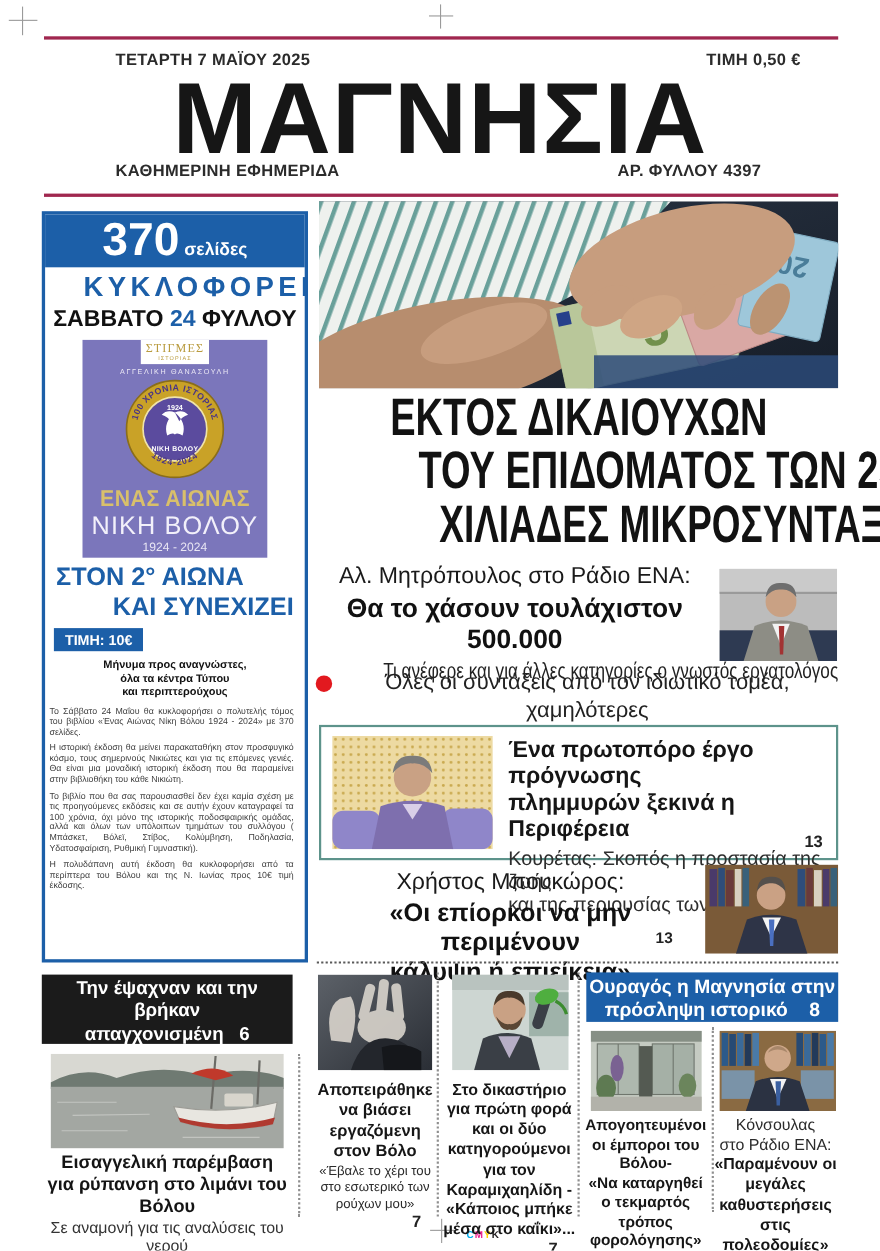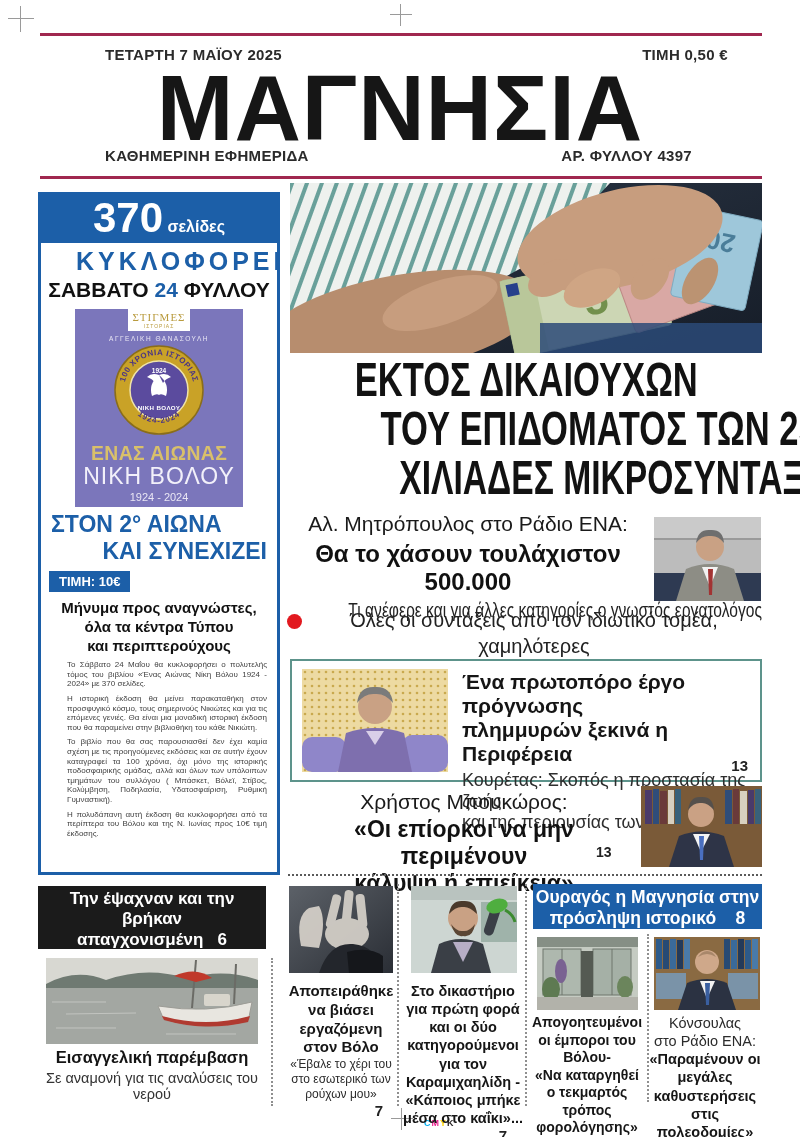--- a/index.html
+++ b/index.html
@@ -22,22 +22,22 @@
   .cover{width:168px;height:198px;background:var(--purple);margin:6px auto 4px auto;text-align:center;position:relative;}
   .imprint{width:62px;margin:7px auto 0 auto;background:#fff;padding:2px 0;}
   .imprint .l1{color:#b99b3e;font-family:"Liberation Serif",serif;font-size:11px;letter-spacing:1px;}
   .imprint .l2{color:#b99b3e;font-size:5px;letter-spacing:1px;}
   .author{color:#e9e6f4;font-size:6.5px;letter-spacing:1.5px;margin-top:4px;}
   .cover-t1{color:var(--gold);font-weight:800;font-size:21px;letter-spacing:.5px;margin-top:1px;}
   .cover-t2{color:#f2f0fa;font-weight:400;font-size:23px;letter-spacing:1px;line-height:1;}
   .cover-years{color:#e9e6f4;font-size:11px;margin-top:3px;}
   .slogan{color:var(--blue);font-weight:800;font-size:23px;padding:0 10px;}
   .pricetag{display:inline-block;background:var(--blue);color:#fff;font-weight:800;font-size:13px;padding:3px 10px;margin:6px 0 0 8px;}
-  .msg-title{font-weight:800;font-size:15px;text-align:center;line-height:1.25;margin-top:7px;color:#111;}
-  .msg-p{font-size:8px;line-height:1.2;color:#3f3f3f;text-align:justify;margin:5px 10px 0 26px;}
+  .msg-title{font-weight:800;font-size:10px;text-align:center;line-height:1.25;margin-top:7px;color:#111;}
+  .msg-p{font-size:8px;line-height:1.2;color:#3f3f3f;text-align:justify;margin:5px 10px 0 4px;}
   
   .headline{font-weight:800;font-size:48px;line-height:1.02;color:#121212;text-align:center;}
   .kicker{font-size:21px;color:#1a1a1a;text-align:center;}
   .subhead{font-size:24px;font-weight:800;color:#111;text-align:center;}
   .deck{font-size:20px;color:#222;text-align:center;}
   .bullet-dot{width:15px;height:15px;border-radius:50%;background:var(--red);}
   .bullet-text{font-size:20px;color:#222;text-align:center;line-height:1.28;}
   .pg{font-weight:800;color:#222;}
   .tealbox{border:2px solid var(--teal);background:#fff;}
   .story-t{font-weight:800;font-size:21px;color:#151515;line-height:1.15;}
@@ -262,21 +262,21 @@
       </g>
     <line x1="150" y1="2" x2="146" y2="50" stroke="#6b6b66" stroke-width="2"></line>
     <line x1="190" y1="6" x2="188" y2="46" stroke="#6b6b66" stroke-width="2"></line>
     <path d="M128,18 Q150,8 166,20 L150,24 Z" fill="#c0392b"></path>
     <path d="M112,48 Q160,56 206,44 L202,64 Q158,74 118,62 Z" fill="#e8e6e0" stroke="#9c9c96"></path>
     <path d="M116,58 Q160,70 204,58 L202,64 Q158,74 118,62 Z" fill="#b03a30"></path>
     <rect x="158" y="36" width="26" height="12" rx="2" fill="#d8d5cc"></rect>
   </svg>
 
   <div class="abs center" style="left:30px;top:1048px;width:244px;">
-    <div style="font-weight:800;font-size:16.5px;line-height:1.2;color:#141414;"><span>Εισαγγελική παρέμβαση</span><br></div>
+    <div style="font-weight:800;font-size:16.5px;line-height:1.2;color:#141414;"><span>Εισαγγελική παρέμβαση</span><br><span>για ρύπανση στο λιμάνι του Βόλου</span></div>
     <div style="font-size:14.5px;color:#333;margin-top:2px;">Σε αναμονή για τις αναλύσεις του νερού</div>
 
   </div>
 
   <div class="abs dotted-v" style="left:271px;top:958px;height:148px;width:0;"></div>
   <div class="abs dotted-v" style="left:397px;top:884px;height:222px;width:0;"></div>
   <div class="abs dotted-v" style="left:525px;top:884px;height:222px;width:0;"></div>
   <div class="abs dotted-v" style="left:647px;top:934px;height:168px;width:0;"></div>
 
   <svg class="abs" style="left:289px;top:886px;" width="104" height="87" viewBox="0 0 104 87">

